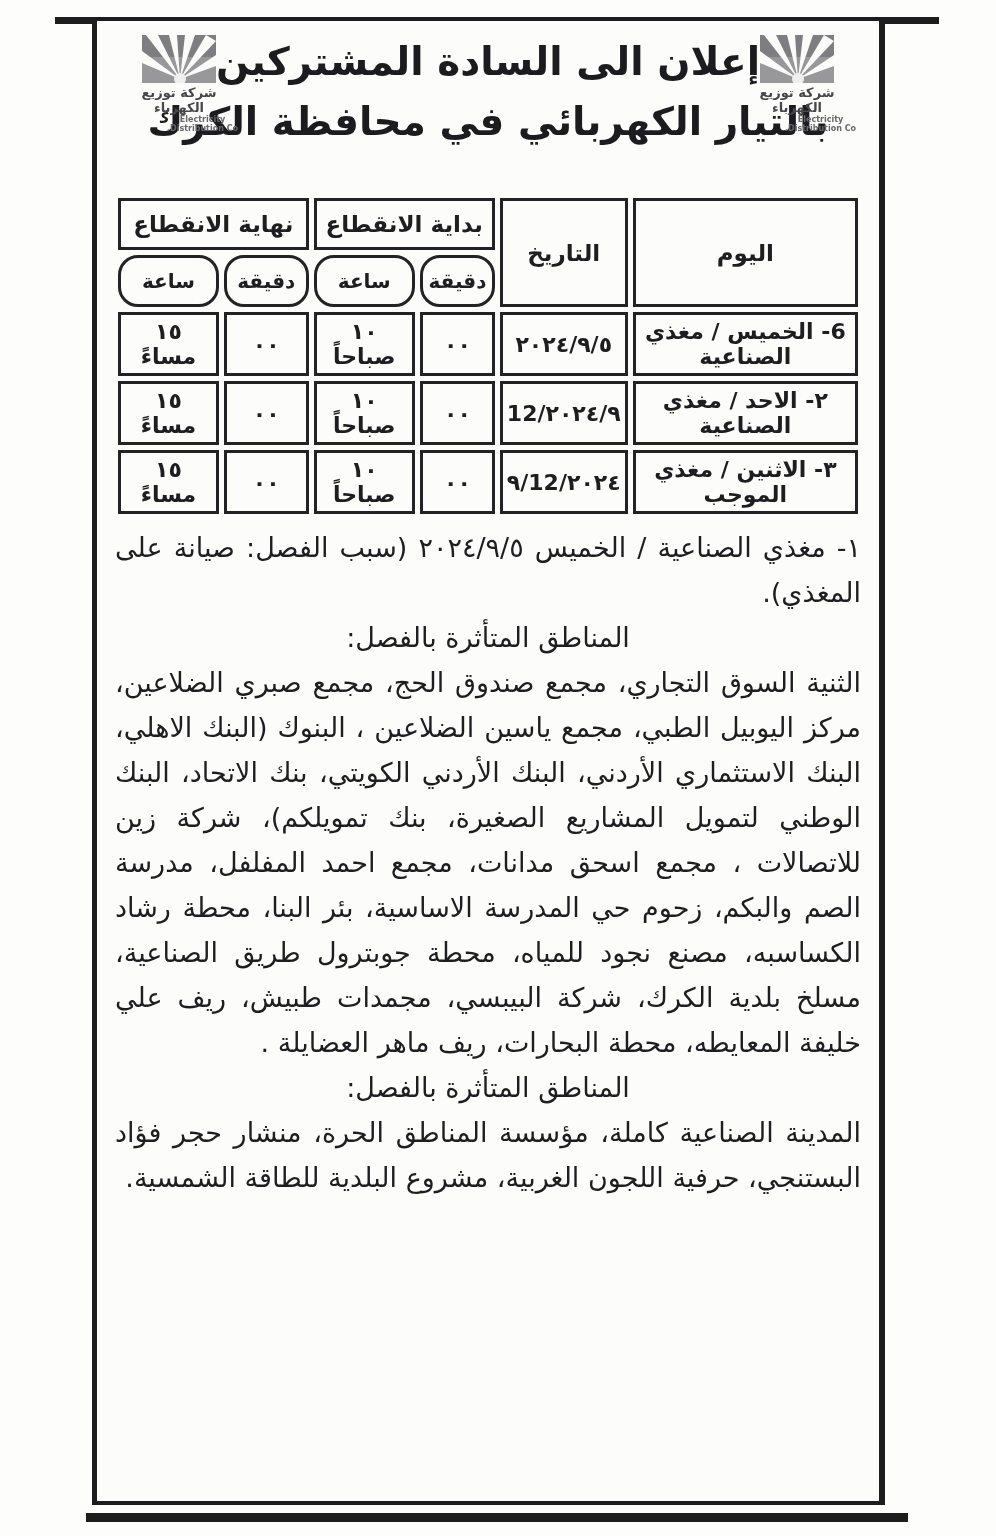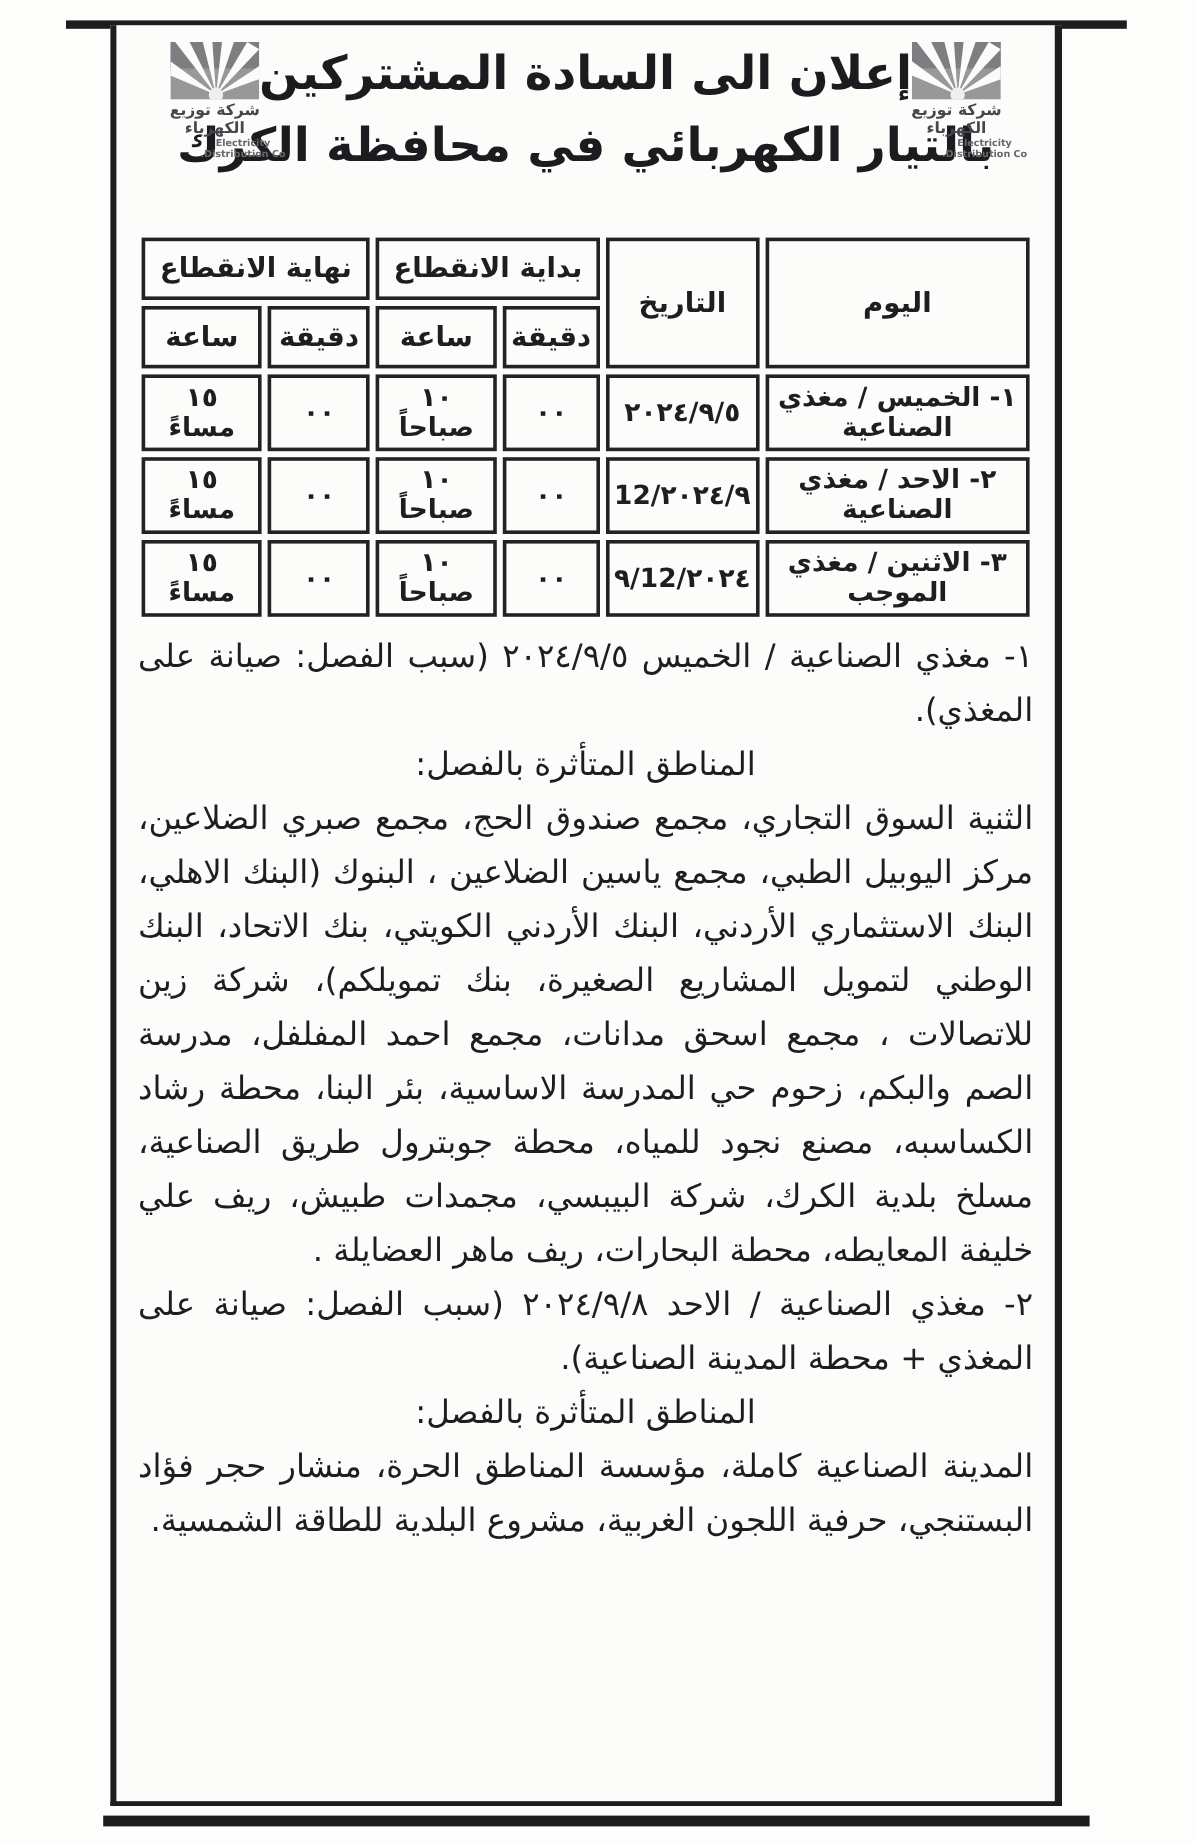--- a/index.html
+++ b/index.html
@@ -25,21 +25,21 @@
   .title{text-align:center;font-weight:bold;color:#1c1c20;}
   .t1{font-size:39px;line-height:50px;padding-top:4px;}
   .t2{font-size:39px;line-height:50px;padding-top:10px;}
   .intro{font-size:27px;line-height:46px;font-weight:bold;text-align:center;margin:8px 6px 0 6px;}
   table{width:100%;border-collapse:separate;border-spacing:5px;direction:rtl;margin-top:8px;}
   td{
     border:3px solid #232327;font-weight:bold;text-align:center;vertical-align:middle;
     font-size:22px;padding:2px 4px;background:#fcfcfa;
   }
   tr.h1 td{height:42px;font-size:23px;margin-top:24px;}
-  tr.h2 td{height:42px;font-size:23px;}
+  tr.h2 td{height:42px;font-size:20px;border-radius:20px;}
   tr.dr td{height:54px;}
   .sections{margin-top:6px;padding:0 2px;}
   .section p{margin:0;font-weight:normal;font-size:27px;line-height:45px;}
   .sec-heading,.sec-areas{text-align:justify;}
   .sec-label{text-align:center;}
 </style>
 </head>
 <body>
 
 <div class="page">
@@ -102,21 +102,21 @@
             <td colspan="2">بداية الانقطاع</td>
             <td colspan="2">نهاية الانقطاع</td>
           </tr>
           <tr class="h2">
             <td>دقيقة</td>
             <td>ساعة</td>
             <td>دقيقة</td>
             <td>ساعة</td>
           </tr>
           <tr class="dr">
-            <td>١- الخميس / مغذي الصناعية</td>
+            <td>6- الخميس / مغذي الصناعية</td>
             <td>٢٠٢٤/٩/٥</td>
             <td>٠٠</td>
             <td>١٠ صباحاً</td>
             <td>٠٠</td>
             <td>١٥ مساءً</td>
           </tr>
           <tr class="dr">
             <td>٢- الاحد / مغذي الصناعية</td>
             <td>٢٠٢٤/٩/12</td>
             <td>٠٠</td>
@@ -135,21 +135,20 @@
         </tbody>
       </table>
 
       <div class="sections">
         <div class="section">
           <p class="sec-heading">١- مغذي الصناعية / الخميس ٢٠٢٤/٩/٥ (سبب الفصل: صيانة على المغذي).</p>
           <p class="sec-label">المناطق المتأثرة بالفصل:</p>
           <p class="sec-areas">الثنية السوق التجاري، مجمع صندوق الحج، مجمع صبري الضلاعين، مركز اليوبيل الطبي، مجمع ياسين الضلاعين ، البنوك (البنك الاهلي، البنك الاستثماري الأردني، البنك الأردني الكويتي، بنك الاتحاد، البنك الوطني لتمويل المشاريع الصغيرة، بنك تمويلكم)، شركة زين للاتصالات ، مجمع اسحق مدانات، مجمع احمد المفلفل، مدرسة الصم والبكم، زحوم حي المدرسة الاساسية، بئر البنا، محطة رشاد الكساسبه، مصنع نجود للمياه، محطة جوبترول طريق الصناعية، مسلخ بلدية الكرك، شركة البيبسي، مجمدات طبيش، ريف علي خليفة المعايطه، محطة البحارات، ريف ماهر العضايلة .</p>
         </div>
         <div class="section">
-          <p class="sec-heading">٢- مغذي الصناعية / الاحد ٢٠٢٤/٩/٨ (سبب الفصل: صيانة على المغذي + محطة المدينة الصناعية).</p>
           <p class="sec-label">المناطق المتأثرة بالفصل:</p>
           <p class="sec-areas">المدينة الصناعية كاملة، مؤسسة المناطق الحرة، منشار حجر فؤاد البستنجي، حرفية اللجون الغربية، مشروع البلدية للطاقة الشمسية.</p>
         </div>
 
       </div>
 
     </div>
   </div>
 
   <div class="bottombar"></div>

